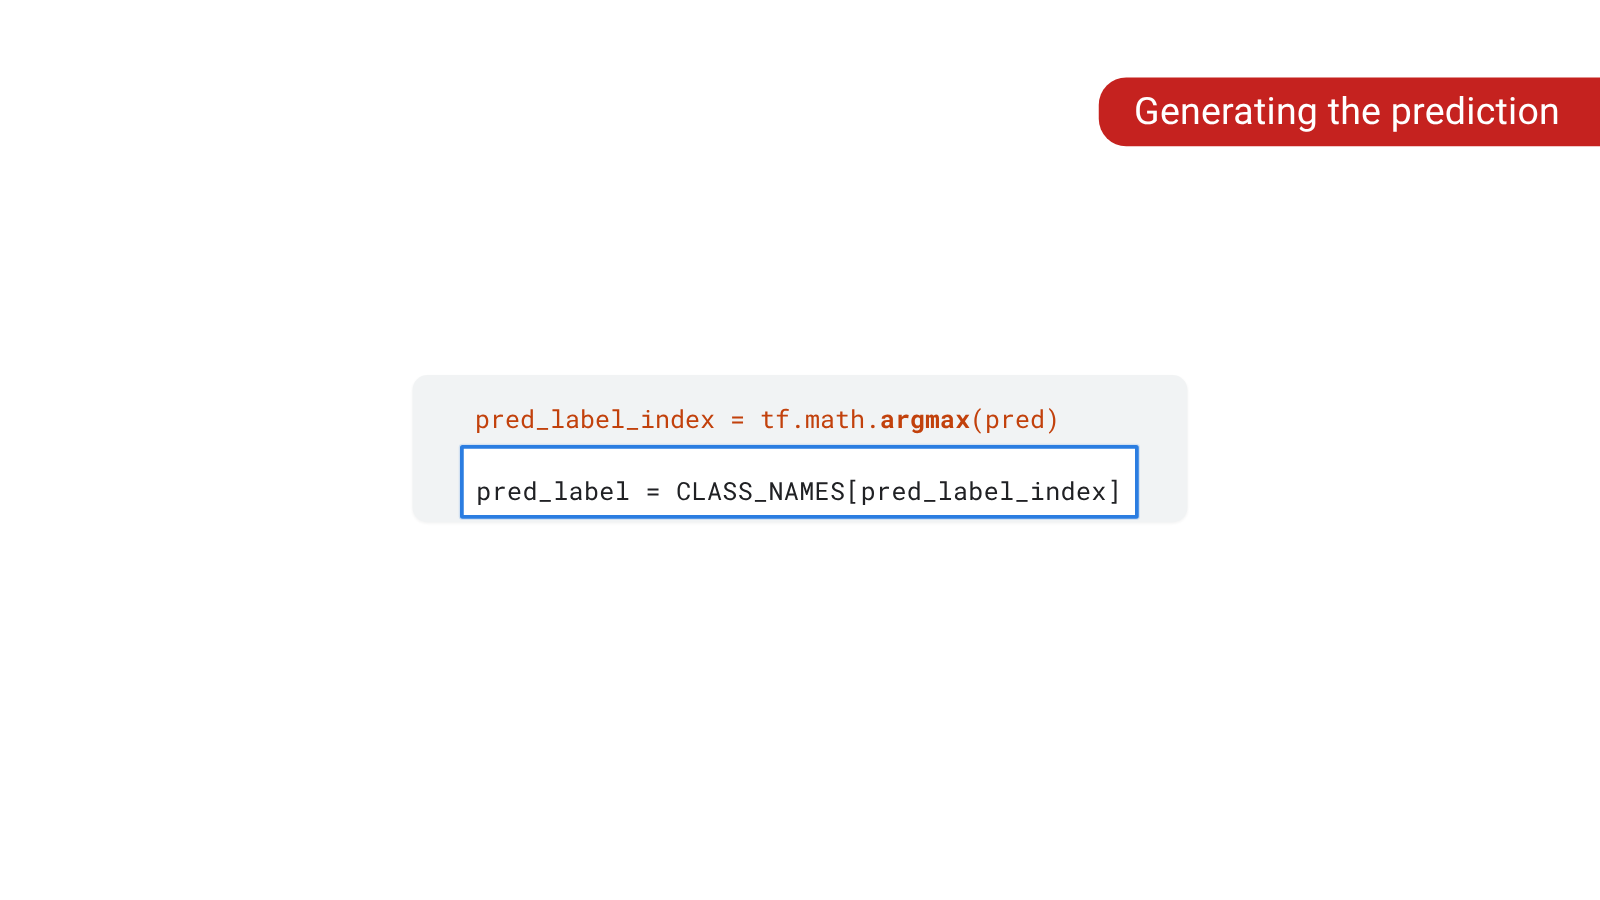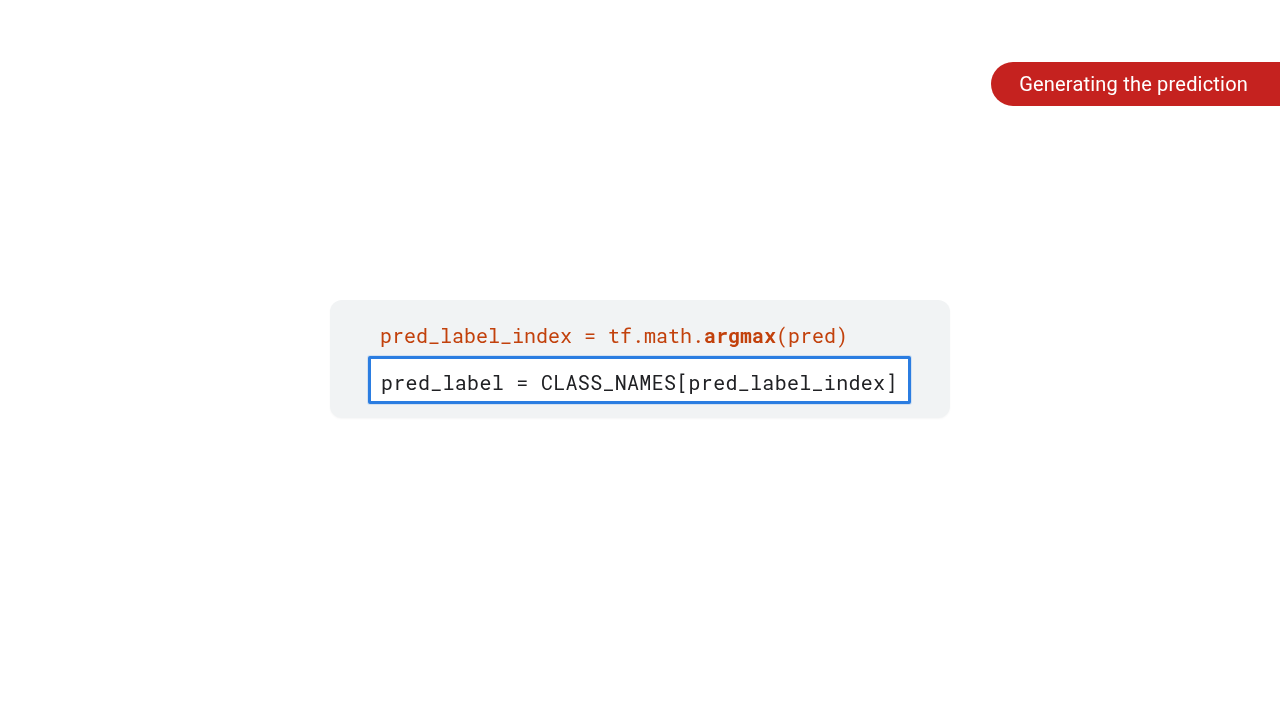--- a/index.html
+++ b/index.html
@@ -14,21 +14,21 @@
       position: relative;
       font-family: -apple-system, BlinkMacSystemFont, "Segoe UI", Roboto, sans-serif;
       overflow: hidden;
     }
     .title-badge {
       position: absolute;
       top: 62px;
       right: 0;
       background: #c5221f;
       color: #ffffff;
-      font-size: 20px;
+      font-size: 30px;
       font-weight: 400;
       padding: 10px 32px 10px 28px;
       border-radius: 22px 0 0 22px;
       letter-spacing: 0.2px;
     }
     .code-card {
       position: absolute;
       left: 330px;
       top: 300px;
       width: 620px;
@@ -49,21 +49,21 @@
     .code-line-faded .bold {
       font-weight: 700;
     }
     .code-highlight-box {
       position: absolute;
       left: 368px;
       top: 356px;
       background: #ffffff;
       border: 3px solid #2b7de1;
       border-radius: 2px;
-      padding: 10px 10px 6px 10px;
+      padding: 21px 10px 6px 10px;
       box-shadow: 0 0 0 1px rgba(43,125,225,0.15);
     }
     .code-highlight-text {
       font-family: "Roboto Mono", "Courier New", monospace;
       font-size: 20px;
       color: #202124;
       white-space: nowrap;
       letter-spacing: 0.3px;
     }
   </style>

